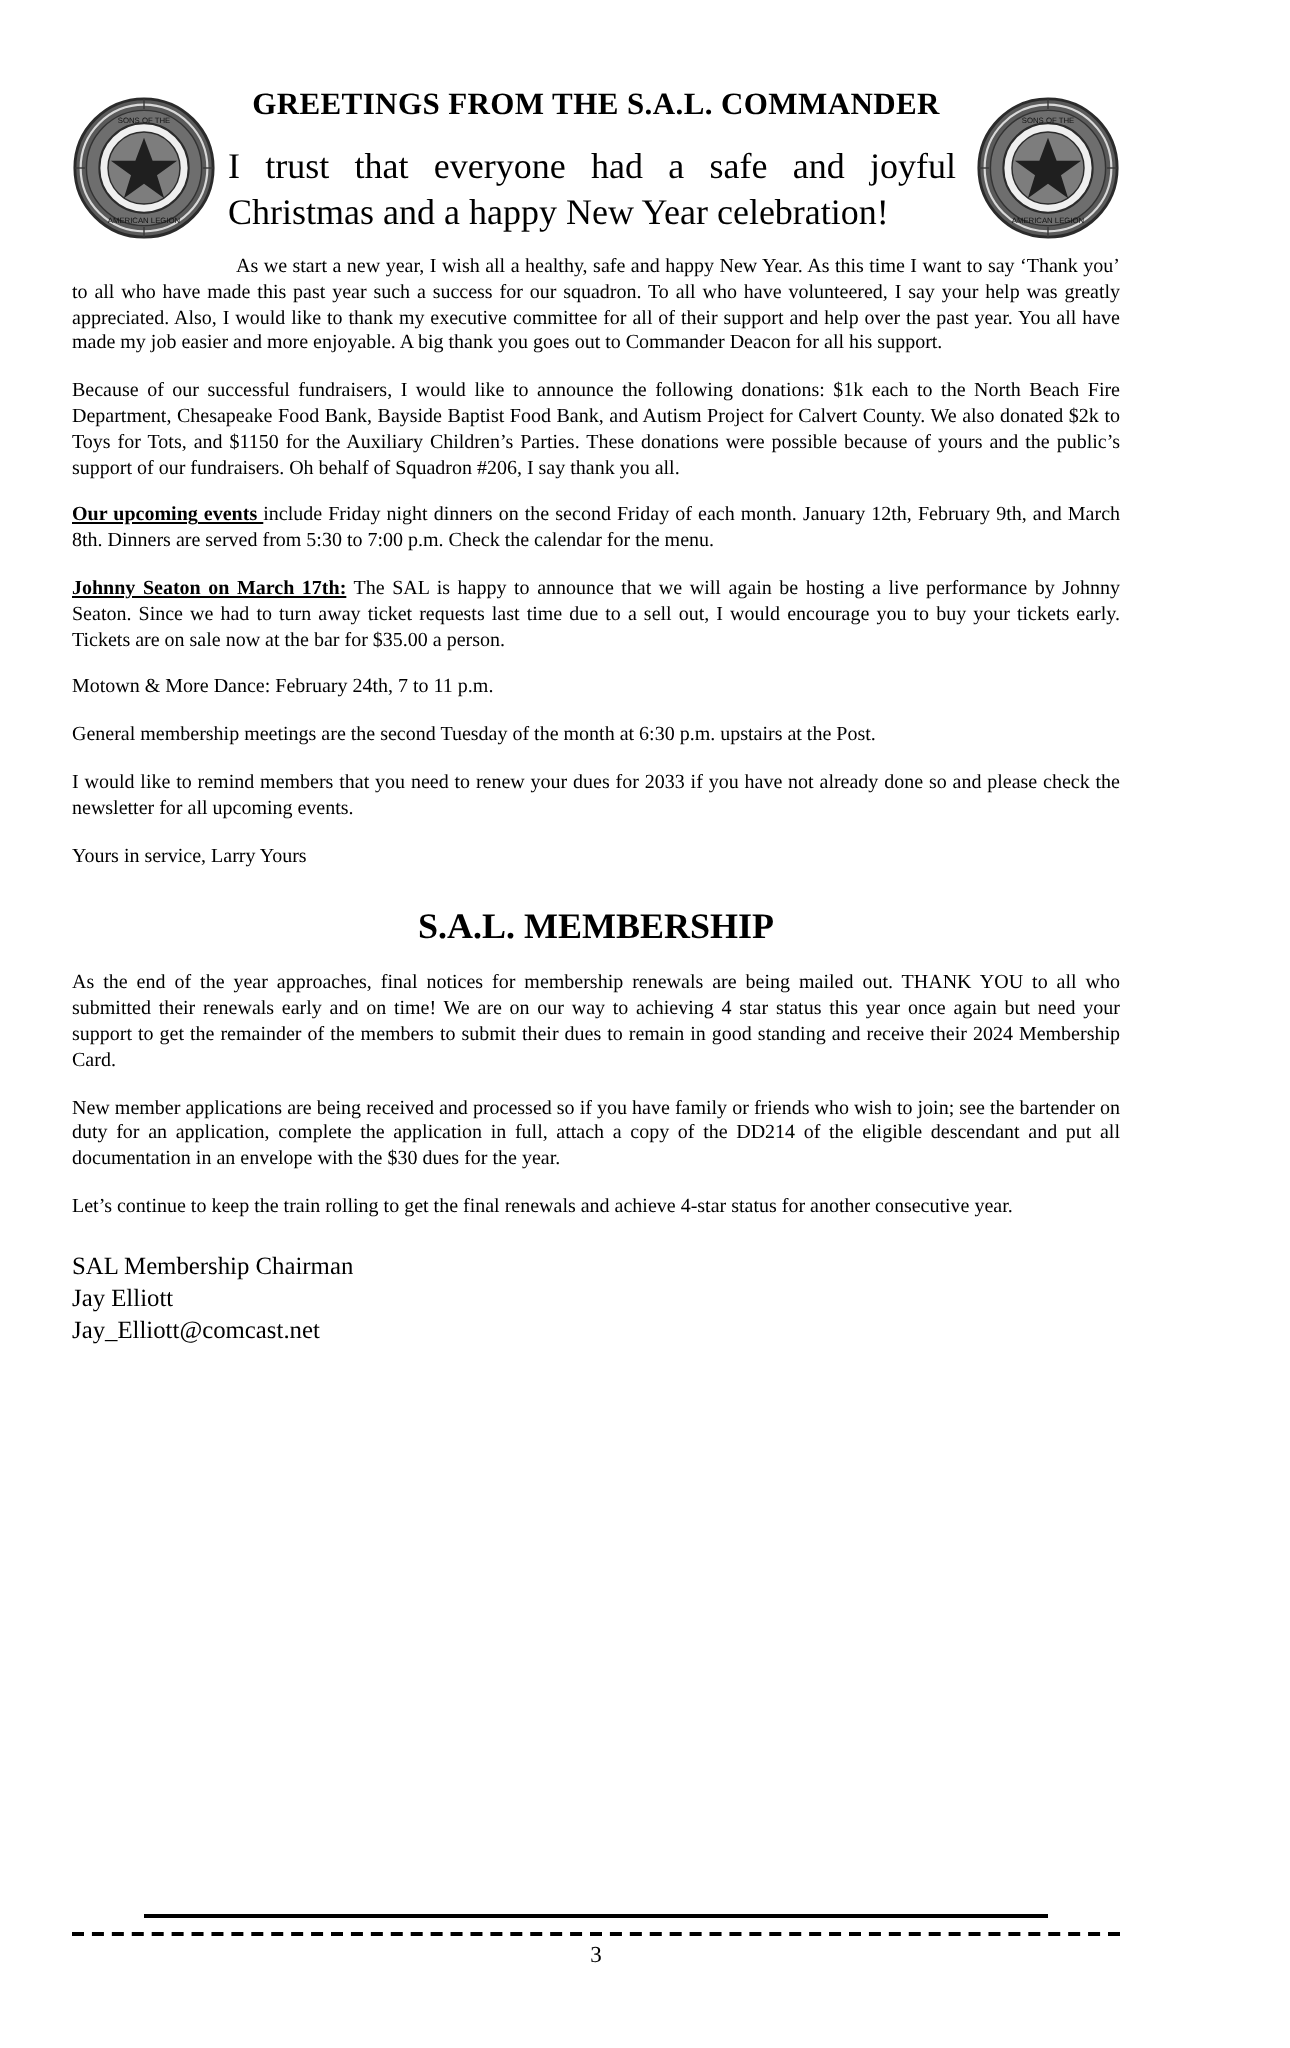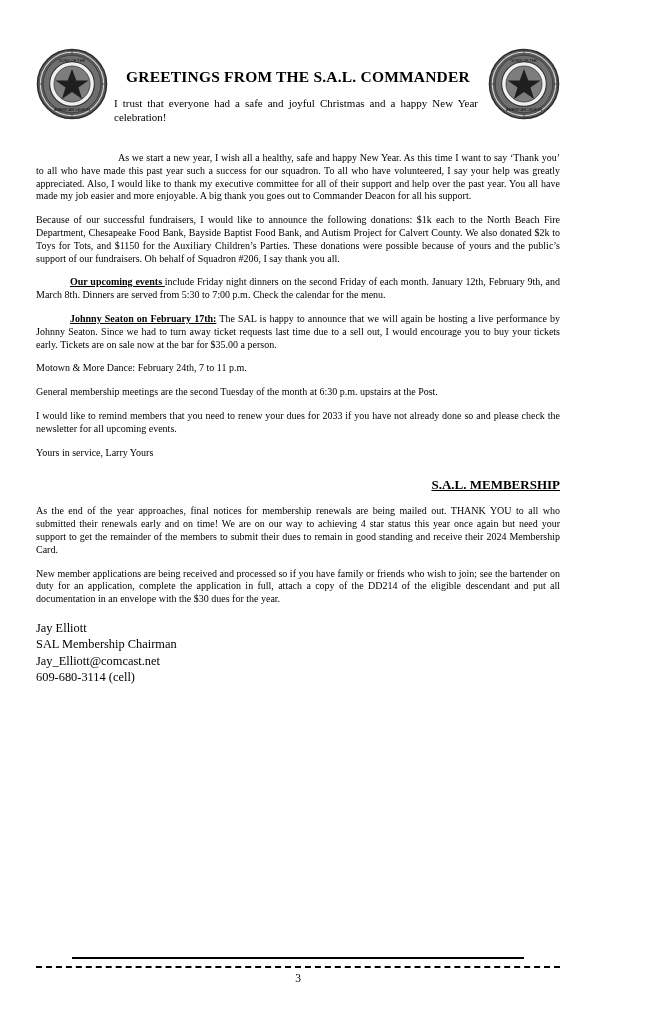--- a/index.html
+++ b/index.html
@@ -13,72 +13,71 @@
     font-family: "Liberation Serif", serif;
     color: #000000;
     position: relative;
     overflow: hidden;
   }
   .page {
     position: relative;
     width: 596px;
     height: 1024px;
     box-sizing: border-box;
-    padding: 60px 36px 0 36px;
+    padding: 36px 36px 0 36px;
   }
   .emblem {
     position: absolute;
     width: 72px;
     height: 72px;
     top: 48px;
   }
   .emblem.left { left: 36px; }
   .emblem.right { right: 36px; }
   .emblem svg { display: block; }
 
   h1.section-title {
     font-size: 15.5px;
     font-weight: bold;
     text-align: center;
     margin: 8px 0 10px 0;
     letter-spacing: 0.2px;
   }
   h2.section-title {
-    font-size: 13px;
+    font-size: 18px;
     font-weight: bold;
-    text-align: right;
+    text-align: center;
     margin: 18px 0 12px 0;
-    text-decoration: underline;
   }
   p {
     font-size: 10px;
     line-height: 1.28;
     margin: 0 0 11px 0;
     text-align: justify;
   }
   .intro-wrap {
     position: relative;
     min-height: 56px;
   }
   .intro {
     margin-left: 78px;
     margin-right: 82px;
     margin-bottom: 6px;
-    font-size: 11px;
+    font-size: 18px;
     line-height: 1.3;
     text-align: justify;
   }
   .second-par {
     margin-right: 0;
   }
   .second-par .lead {
     display: inline-block;
     width: 82px;
   }
-  .bold-uline { font-weight: bold; text-decoration: underline; margin-left: 34px; }
+  .bold-uline { font-weight: bold; text-decoration: underline; }
 
   .contact-block {
     font-size: 12.4px;
     line-height: 1.32;
     margin-top: 14px;
   }
   .contact-block div { white-space: nowrap; }
 
   .footer {
     position: absolute;
@@ -152,40 +151,40 @@
   <div class="intro-wrap">
     <div class="intro">I trust that everyone had a safe and joyful Christmas and a happy New Year celebration!</div>
   </div>
 
   <p class="second-par"><span class="lead"></span><span>As we start a new year, I wish all a healthy, safe and happy New Year.  As this time I want to say ‘Thank you’ to all who have made this past year such a success for our squadron.  To all who have volunteered, I say your help was greatly appreciated.  Also, I would like to thank my executive committee for all of their support and help over the past year.  You all have made my job easier and more enjoyable.  A big thank you goes out to Commander Deacon for all his support.</span></p>
 
   <p>Because of our successful fundraisers, I would like to announce the following donations:  $1k each to the North Beach Fire Department, Chesapeake Food Bank, Bayside Baptist Food Bank, and Autism Project for Calvert County.  We also donated $2k to Toys for Tots, and $1150 for the Auxiliary Children’s Parties.  These donations were possible because of yours and the public’s support of our fundraisers.  Oh behalf of Squadron #206, I say thank you all.</p>
 
   <p><span class="bold-uline">Our upcoming events </span><span>include Friday night dinners on the second Friday of each month.  January 12th, February 9th, and March 8th.  Dinners are served from 5:30 to 7:00 p.m.  Check the calendar for the menu.</span></p>
 
-  <p><span class="bold-uline">Johnny Seaton on February 17th:</span><span>   The SAL is happy to announce that we will again be hosting a live performance by Johnny Seaton.  Since we had to turn away ticket requests last time due to a sell out, I would encourage you to buy your tickets early.  Tickets are on sale now at the bar for $35.00 a person.</span></p>
+  <p><span class="bold-uline">Johnny Seaton on March 17th:</span><span>   The SAL is happy to announce that we will again be hosting a live performance by Johnny Seaton.  Since we had to turn away ticket requests last time due to a sell out, I would encourage you to buy your tickets early.  Tickets are on sale now at the bar for $35.00 a person.</span></p>
 
   <p>Motown &amp; More Dance:  February 24th, 7 to 11 p.m.</p>
 
   <p>General membership meetings are the second Tuesday of the month at 6:30 p.m. upstairs at the Post.</p>
 
   <p>I would like to remind members that you need to renew your dues for 2033 if you have not already done so and please check the newsletter for all upcoming events.</p>
 
   <p>Yours in service,  Larry Yours</p>
 
   <h2 class="section-title">S.A.L. MEMBERSHIP</h2>
 
   <p>As the end of the year approaches, final notices for membership renewals are being mailed out.  THANK YOU to all who submitted their renewals early and on time!  We are on our way to achieving 4 star status this year once again but need your support to get the remainder of the members to submit their dues to remain in good standing and receive their 2024 Membership Card.</p>
   <p>New member applications are being received and processed so if you have family or friends who wish to join; see the bartender on duty for an application, complete the application in full, attach a copy of the DD214 of the eligible descendant and put all documentation in an envelope with the $30 dues for the year.</p>
+  <p>Let’s continue to keep the train rolling to get the final renewals and achieve 4-star status for another consecutive year.</p>
 
   <div class="contact-block">
+    <div>SAL Membership Chairman</div>
     <div>Jay Elliott</div>
-    <div>SAL Membership Chairman</div>
     <div>Jay_Elliott@comcast.net</div>
-    <div>609-680-3114 (cell)</div>
   </div>
 
   <div class="footer">
     <div class="rule-solid"></div>
     <div class="rule-dashed"></div>
     <div class="page-num">3</div>
   </div>
 
 </div>
 

